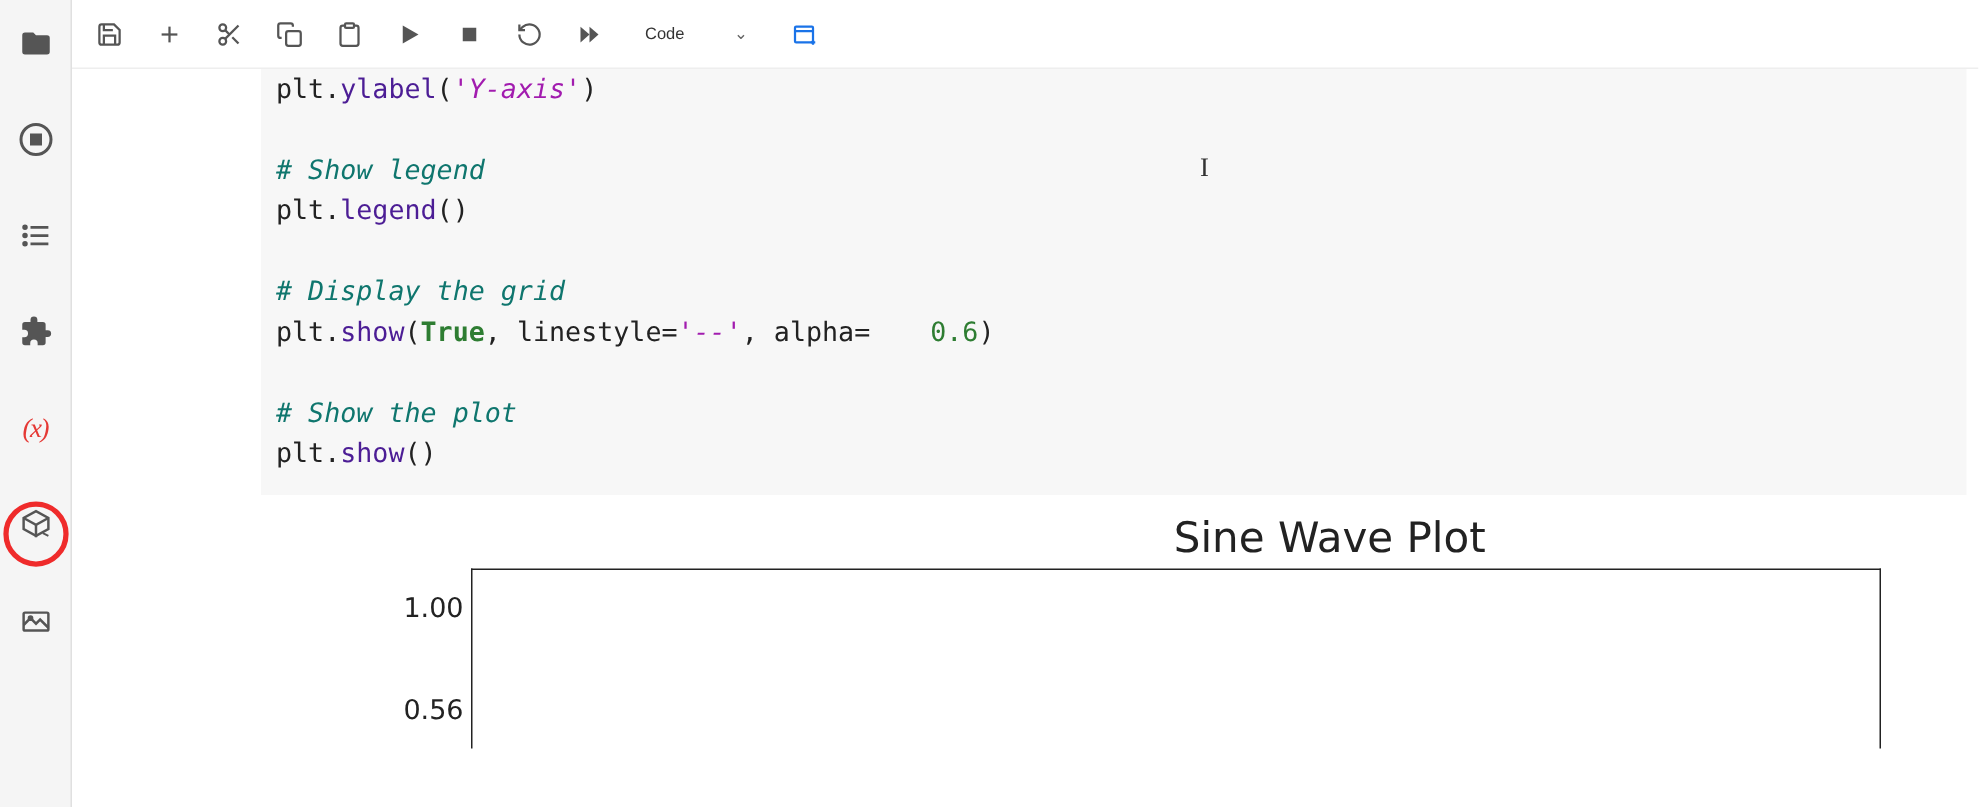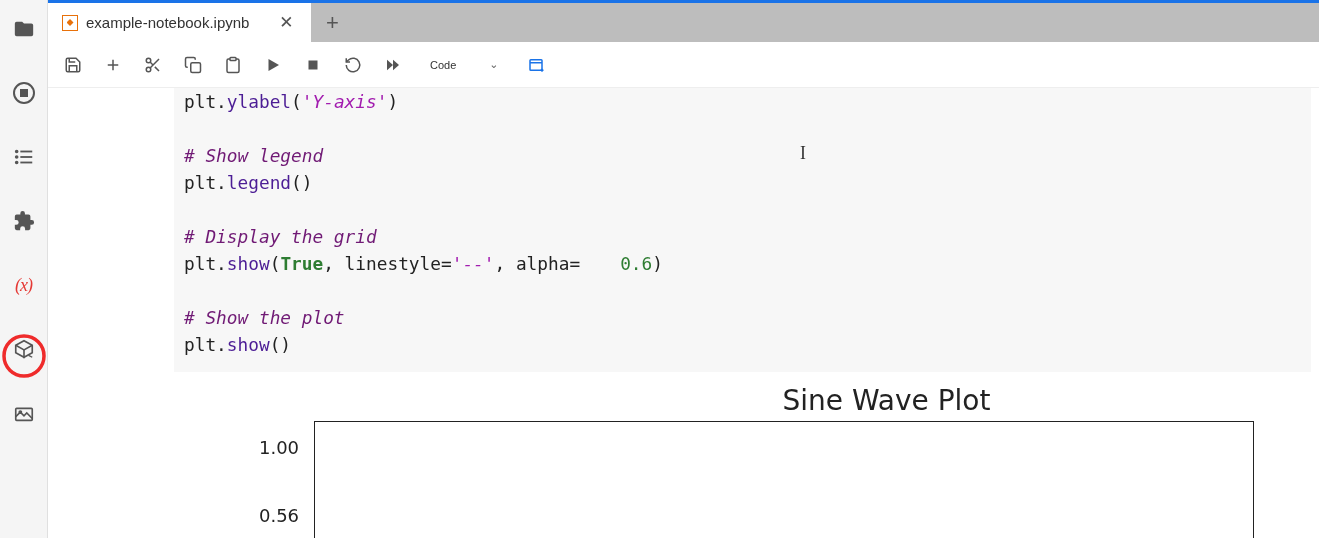--- a/index.html
+++ b/index.html
@@ -31,30 +31,30 @@
   .tbtn svg { width:18px; height:18px; }
   .cell-type { display:flex; align-items:center; gap:33px; font-size:11px; color:#333; cursor:pointer; padding: 0 6px;}
   .chev { color:#666; }
   .render-icon svg { stroke:#1a73e8; }
 
   
   .nb-body { flex:1; overflow:hidden; position:relative; background:#fff;}
   .cell-input { margin-left: 126px; margin-right: 8px; background:#f7f7f7; padding: 0 10px 14px 10px; font-family: "DejaVu Sans Mono", Menlo, Consolas, monospace; font-size:17.8px; line-height:27px; color:#222; white-space:pre; position:relative;}
   .tok-fn   { color:#4c1d95; }
   .tok-str  { color:#a21caf;font-style:italic; }
-  .tok-com  { color:#701a75; font-style:italic; }
+  .tok-com  { color:#0f766e; font-style:italic; }
   .tok-kw   { color:#2e7d32; font-weight:bold;}
   .tok-num  { color:#2e7d32;margin-left:40px; }
   .text-cursor { position:absolute; font-family: serif; color:#333; }
 
   
   .output { margin-left: 126px; margin-top: 12px; }
   .chart-title { text-align:center; font-size:28px; color:#222; margin-left: 280px; margin-bottom: 4px; font-family: "DejaVu Sans", Arial, sans-serif;}
   .chart-wrap { position:relative; margin-left: 70px; }
-  .ytick { position:absolute; right: 1010px; font-size:18px; color:#222; text-align:center; width:60px; font-family:"DejaVu Sans", Arial, sans-serif;}
+  .ytick { position:absolute; right: 1010px; font-size:18px; color:#222; text-align:right; width:60px; font-family:"DejaVu Sans", Arial, sans-serif;}
   .plot-box { position:absolute; left: 70px; top:0; width: 940px; height:120px; border:1.5px solid #222; border-bottom:none; overflow:hidden;}
   .sine-path { stroke:#1a3ff; stroke-width:2.6; fill:none; }
 </style>
 </head>
 <body>
 
 <div class="app">
 
   <div class="activity-bar">
     <div class="activity-icon">
@@ -101,28 +101,20 @@
   </div>
 
   <svg class="annotation" viewBox="0 0 260 538">
     <circle cx="24" cy="356" r="20" fill="none" stroke="#ef2b2b" stroke-width="3.5"></circle>
     <path d="M 234 208 C 230 260, 190 330, 80 352" fill="none" stroke="#ef2b2b" stroke-width="7" stroke-linecap="round"></path>
     <path d="M 60 354 L 98 330 M 60 354 L 100 378" fill="none" stroke="#ef2b2b" stroke-width="7" stroke-linecap="round"></path>
   </svg>
 
   <div class="main">
 
-    <div class="tabbar">
-      <div class="tab">
-        <span class="tab-icon"></span>
-        <span>example-notebook.ipynb</span>
-        <span class="tab-close">✕</span>
-      </div>
-      <div class="tab-add">+</div>
-    </div>
 
     <div class="nb-toolbar">
       <div class="tbtn">
         <svg viewBox="0 0 24 24" fill="none" stroke="currentColor" stroke-width="2">
             <path d="M19 21H5a2 2 0 0 1-2-2V5a2 2 0 0 1 2-2h11l5 5v11a2 2 0 0 1-2 2z"></path>
             <polyline points="17 21 17 13 7 13 7 21"></polyline>
             <polyline points="7 3 7 8 15 8"></polyline>
           </svg>
       </div>
       <div class="tbtn">

